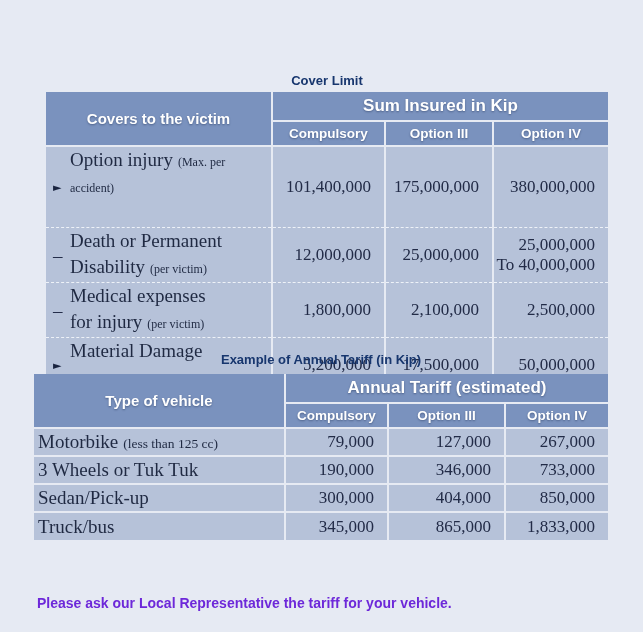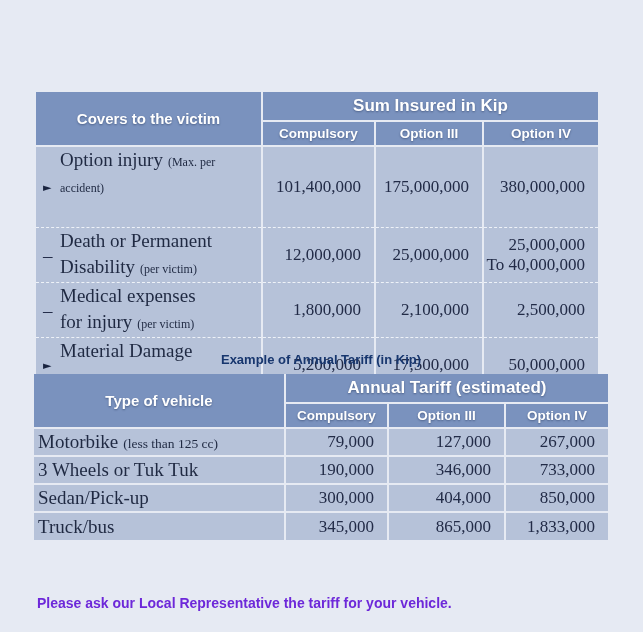--- a/index.html
+++ b/index.html
@@ -14,21 +14,21 @@
     font-size:17px;font-weight:bold;color:#17366e;letter-spacing:.2px;
   }
   .tbl-caption{
     position:absolute;text-align:center;
     font-size:13px;font-weight:bold;color:#17366e;
   }
   .cap1{left:46px;top:73px;width:562px;}
   .cap2{left:34px;top:352px;width:574px;}
 
   table{border-collapse:collapse;table-layout:fixed;position:absolute;}
-  .t1{left:36px;top:92px;width:562px;}
+  .t1{left:46px;top:92px;width:562px;}
   .t2{left:34px;top:374px;width:574px;}
 
   th{
     background:#7a92be;color:#ffffff;font-weight:bold;padding:0;
     text-shadow:0 1px 2px rgba(25,40,75,.45);
   }
   .hr1{height:29px;}
   .hr2{height:25px;}
   .corner{font-size:15px;}
   .corner2{font-size:15px;}
@@ -67,20 +67,21 @@
     position:absolute;left:37px;top:595px;
     font-size:14px;font-weight:bold;color:#6d28d9;
   }
 </style>
 </head>
 <body>
 
 <div class="page">
 
 
+  <div class="tbl-caption cap1">Cover Limit</div>
 
   <table class="t1">
     <colgroup>
         <col style="width:226px">
         <col style="width:113px">
         <col style="width:108px">
         <col style="width:115px">
       </colgroup>
     <thead>
       <tr class="hr1">

